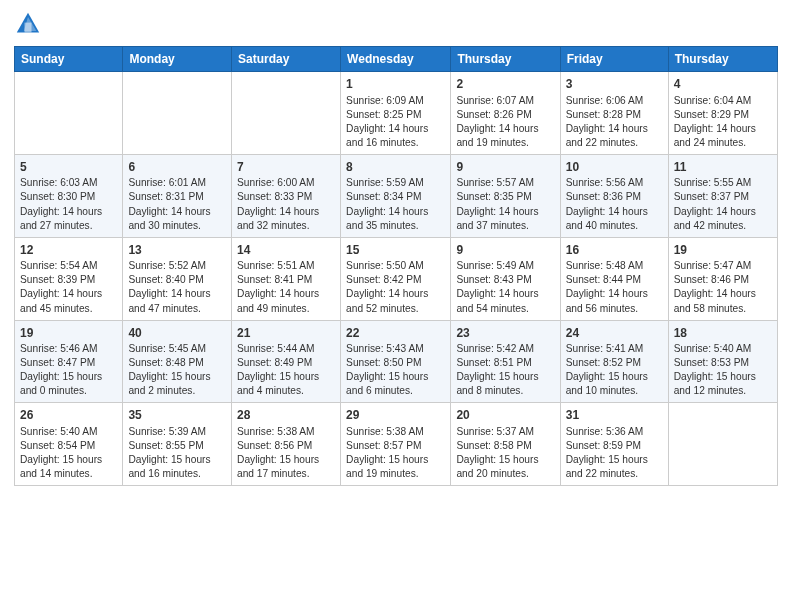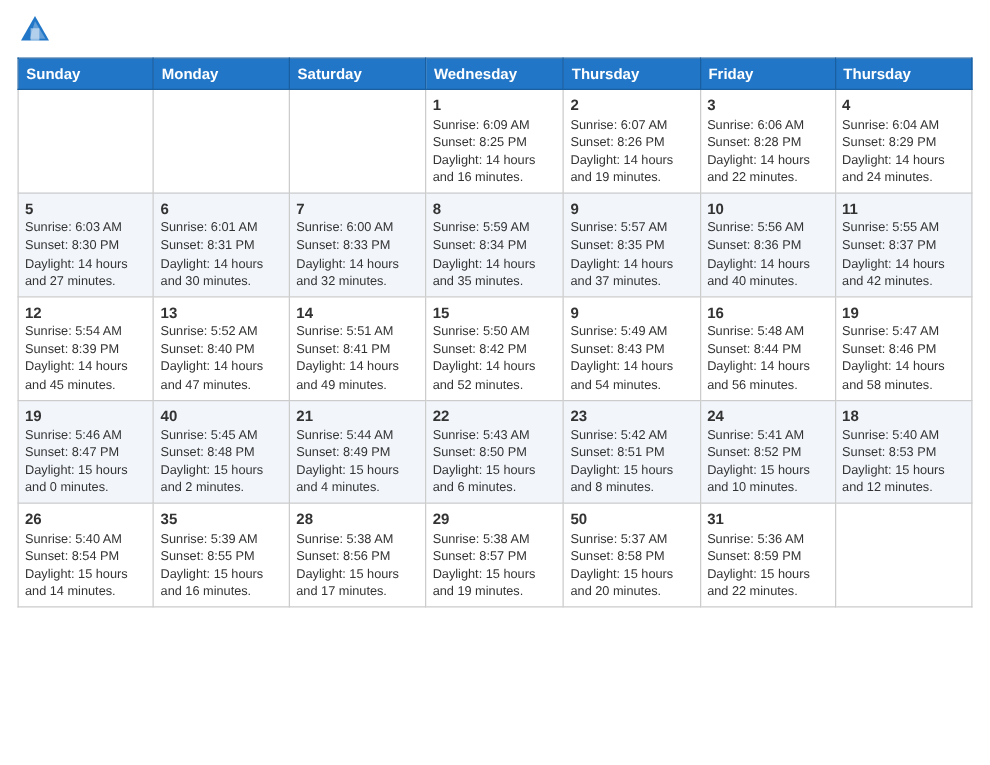--- a/index.html
+++ b/index.html
@@ -165,19 +165,19 @@
           <td><span class="day-num">22</span>Sunrise: 5:43 AM<br>Sunset: 8:50 PM<br>Daylight: 15 hours and 6 minutes.</td>
           <td><span class="day-num">23</span>Sunrise: 5:42 AM<br>Sunset: 8:51 PM<br>Daylight: 15 hours and 8 minutes.</td>
           <td><span class="day-num">24</span>Sunrise: 5:41 AM<br>Sunset: 8:52 PM<br>Daylight: 15 hours and 10 minutes.</td>
           <td><span class="day-num">18</span>Sunrise: 5:40 AM<br>Sunset: 8:53 PM<br>Daylight: 15 hours and 12 minutes.</td>
         </tr>
         <tr class="row-odd">
           <td><span class="day-num">26</span>Sunrise: 5:40 AM<br>Sunset: 8:54 PM<br>Daylight: 15 hours and 14 minutes.</td>
           <td><span class="day-num">35</span>Sunrise: 5:39 AM<br>Sunset: 8:55 PM<br>Daylight: 15 hours and 16 minutes.</td>
           <td><span class="day-num">28</span>Sunrise: 5:38 AM<br>Sunset: 8:56 PM<br>Daylight: 15 hours and 17 minutes.</td>
           <td><span class="day-num">29</span>Sunrise: 5:38 AM<br>Sunset: 8:57 PM<br>Daylight: 15 hours and 19 minutes.</td>
-          <td><span class="day-num">50</span>Sunrise: 5:37 AM<br>Sunset: 8:58 PM<br>Daylight: 15 hours and 20 minutes.</td>
+          <td><span class="day-num">20</span>Sunrise: 5:37 AM<br>Sunset: 8:58 PM<br>Daylight: 15 hours and 20 minutes.</td>
           <td><span class="day-num">31</span>Sunrise: 5:36 AM<br>Sunset: 8:59 PM<br>Daylight: 15 hours and 22 minutes.</td>
           <td class="empty">&nbsp;</td>
         </tr>
       </tbody>
   </table>
 </div>
 
 </body></html>

